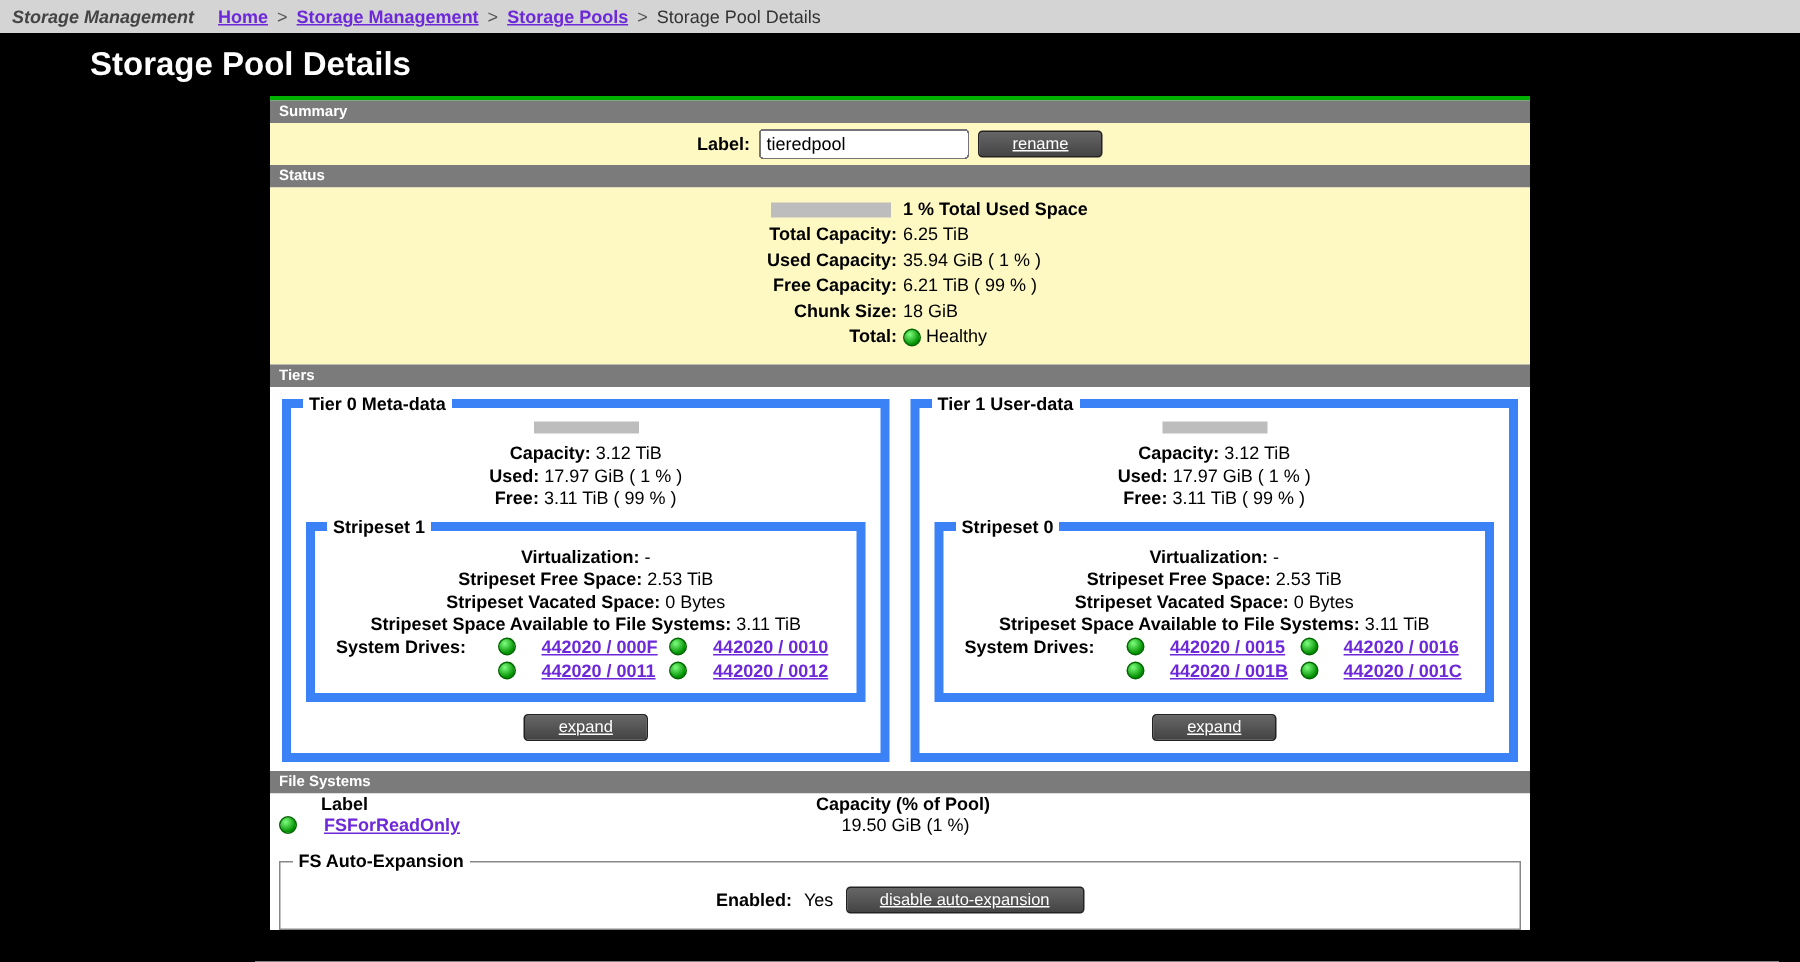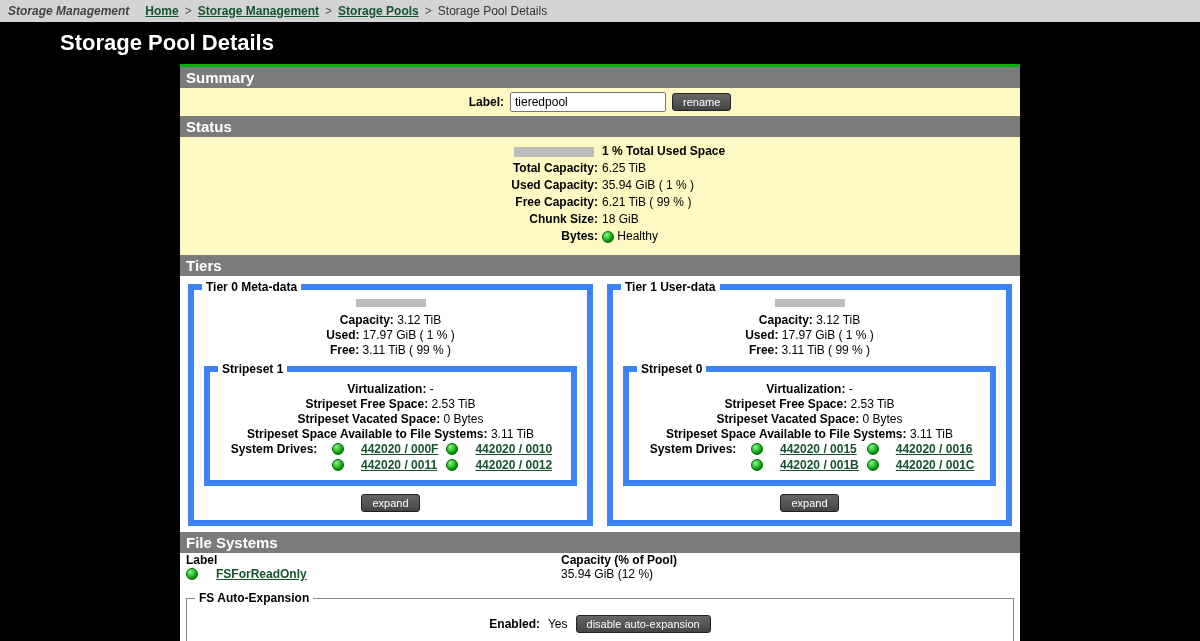--- a/index.html
+++ b/index.html
@@ -4,21 +4,21 @@
 <style>
   * { box-sizing: border-box; }
   body {
     margin: 0;
     font-family: Arial, Helvetica, sans-serif;
     font-size: 12px;
     background: #000;
     color: #000;
     width: 1200px;
   }
-  a { color: #14532d; text-decoration: underline; cursor: pointer; font-weight: bold; }
+  a { color: #6d28d9; text-decoration: underline; cursor: pointer; font-weight: bold; }
   .topbar {
     background: #d4d4d4;
     height: 22px;
     display: flex;
     align-items: center;
     padding: 0 8px;
     gap: 4px;
     color: #333;
   }
   .topbar .app-title { font-style: italic; font-weight: bold; color: #444; margin-right: 12px; }
@@ -33,44 +33,45 @@
   .panel {
     background: #fff;
     margin: 0 180px;
     border-top: 3px solid #00b000;
   }
   .section-head {
     background: #7b7b7b;
     color: #fff;
     font-weight: bold;
     padding: 2px 6px;
-    font-size: 15px;
+    font-size: 10px;
   }
   .summary-body {
     background: #fef9c3;
     display: flex;
     justify-content: center;
     align-items: center;
     gap: 6px;
     padding: 4px 0;
   }
   .summary-body label { font-weight: bold; }
   .summary-body input {
     font-size: 12px;
     padding: 1px 3px;
-    width: 156px;
+    width: 140px;
   }
   .btn {
     background: linear-gradient(#666,#444);
     color: #fff;
     border: 1px solid #222;
     border-radius: 3px;
-    padding: 2px 10px;
+    padding: 2px 22px;
     font-size: 11px;
     cursor: pointer;
+    text-decoration: underline;
   }
   .status-body {
     background: #fef9c3;
     padding: 6px 0 10px 0;
   }
   .status-line {
     display: flex;
     justify-content: center;
     gap: 4px;
     line-height: 17px;
@@ -103,27 +104,27 @@
     flex: 1;
     padding: 4px 8px 8px 8px;
   }
   fieldset legend { font-weight: bold; padding: 0 4px; }
   .tier-stats { text-align: center; line-height: 15px; margin-bottom: 4px; }
   .tier-stats .bar { width: 70px; height: 8px; background: #bdbdbd; display: inline-block; margin-bottom: 2px; }
   .tier-stats b { font-weight: bold; }
   fieldset.stripeset { margin-top: 2px; }
   .stripe-stats { text-align: center; line-height: 15px; margin: 2px 0 0 0; }
   .drives-row { display: flex; align-items: flex-start; gap: 8px; padding: 0 6px;}
-  .drives-label { font-weight: bold; min-width: 100px; text-align: center; }
+  .drives-label { font-weight: bold; min-width: 100px; text-align: left; }
   .drive-col { display: flex; flex-direction: column; gap: 2px; }
   .drive { display: flex; align-items: center; gap: 17px; }
   .expand-wrap { text-align: center; margin-top: 8px; }
   .fs-body { background: #fff; padding: 0 6px 4px 6px; }
   .fs-head { display: flex; font-weight: bold; }
-  .fs-head .c1 { width: 375px; }
+  .fs-head .c1 { width: 330px; margin-left: 28px; }
   .fs-row { display: flex; }
   .fs-row .c1 { width: 375px; display:flex; align-items:center; gap:18px;}
   fieldset.autoexp { margin: 6px 6px; border:1px solid #888; }
   .autoexp-body { display:flex; justify-content:center; align-items:center; gap:8px; padding:6px 0 2px 0;}
 </style>
 </head>
 <body>
 
 <div class="topbar">
   <span class="app-title">Storage Management</span>
@@ -163,21 +164,21 @@
     </div>
     <div class="status-line">
       <span class="status-label">Free Capacity:</span>
       <span class="status-val">6.21 TiB ( 99 % )</span>
     </div>
     <div class="status-line">
       <span class="status-label">Chunk Size:</span>
       <span class="status-val">18 GiB</span>
     </div>
     <div class="status-line">
-      <span class="status-label">Bytes:</span>
+      <span class="status-label">Total:</span>
       <span class="status-val">
         <span class="dot"></span>
         <span>Healthy</span>
       </span>
     </div>
   </div>
 
   <div class="section-head">Tiers</div>
   <div class="tiers-body">
 
@@ -287,21 +288,21 @@
   <div class="fs-body">
     <div class="fs-head">
       <div class="c1">Label</div>
       <div>Capacity (% of Pool)</div>
     </div>
     <div class="fs-row">
       <div class="c1">
         <span class="dot"></span>
         <a>FSForReadOnly</a>
       </div>
-      <div>35.94 GiB (12 %)</div>
+      <div>19.50 GiB (1 %)</div>
     </div>
   </div>
 
   <fieldset class="autoexp">
     <legend>FS Auto-Expansion</legend>
     <div class="autoexp-body">
       <b>Enabled:</b>
       <span>Yes</span>
       <button class="btn">disable auto-expansion</button>
     </div>

